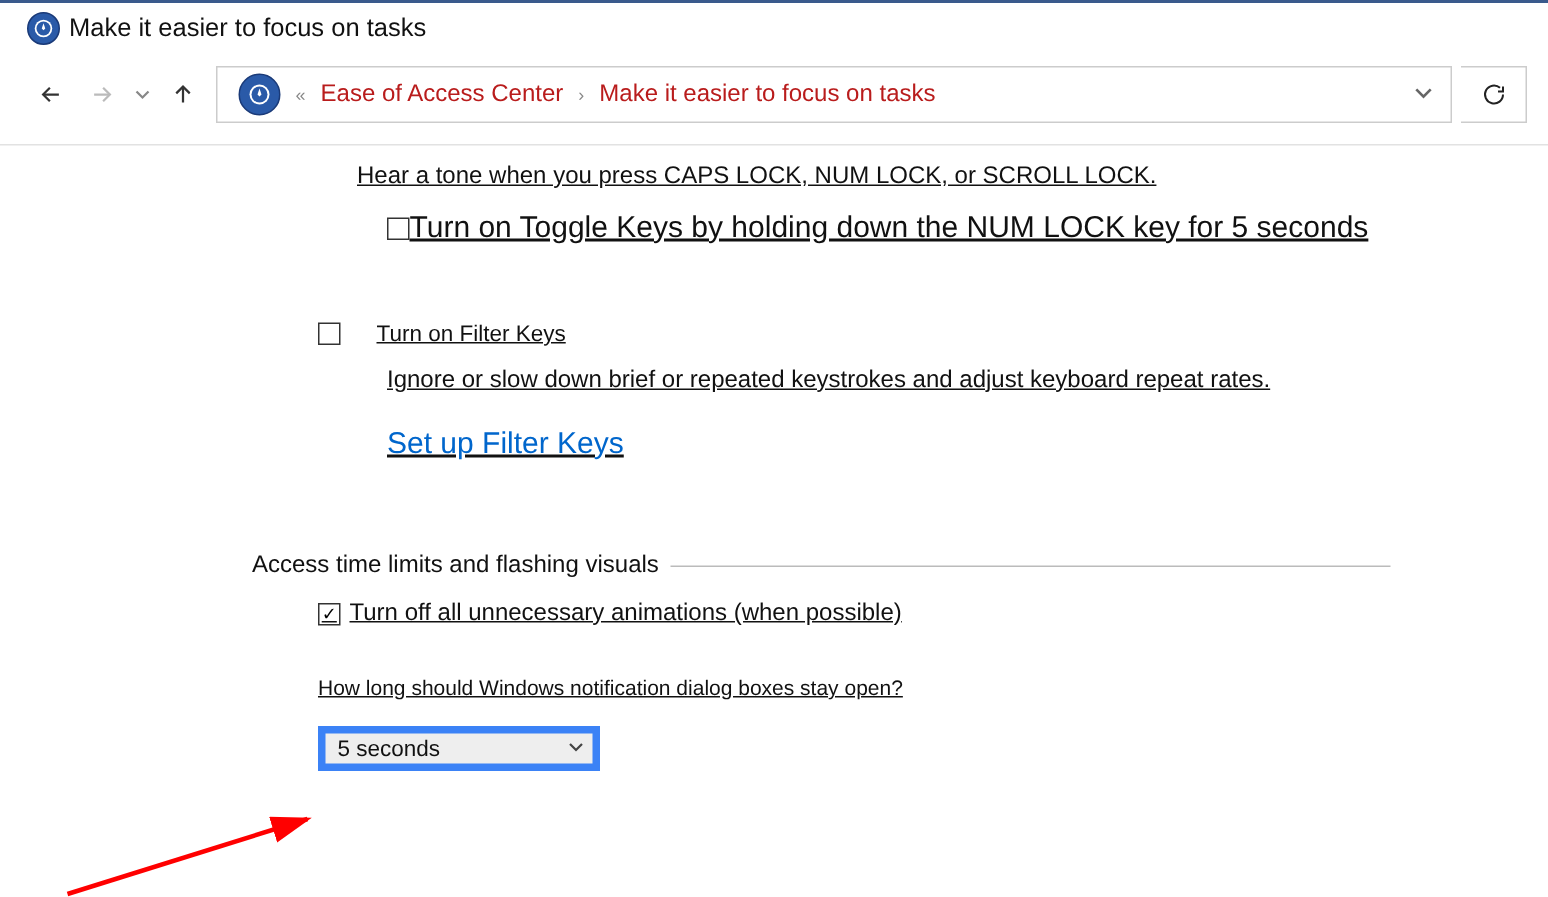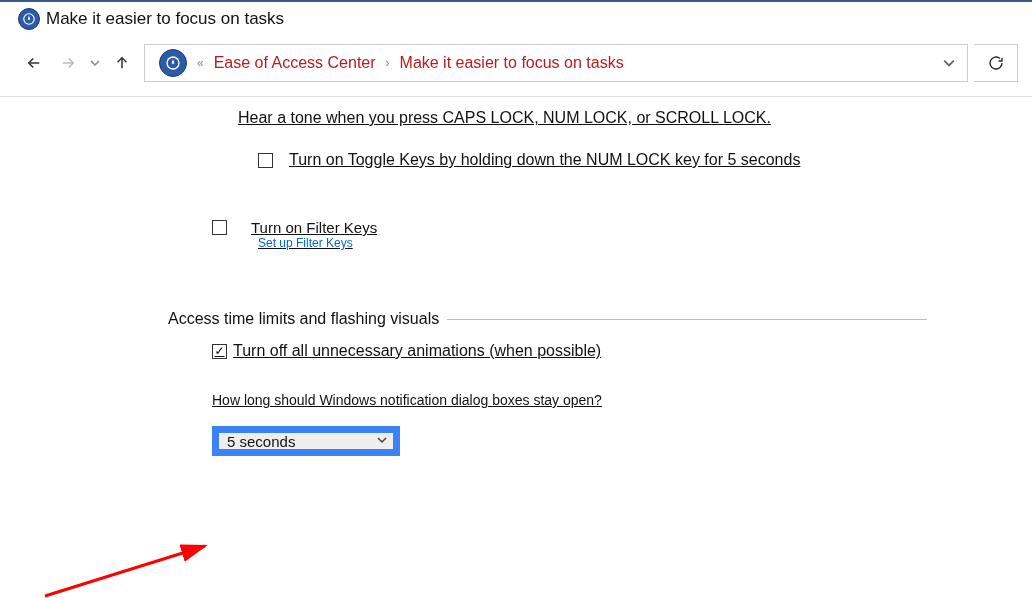--- a/index.html
+++ b/index.html
@@ -74,24 +74,24 @@
     width: 44px; height: 38px;
     display: flex; align-items: center; justify-content: center;
     font-size: 16px;
   }
   .content {
     padding: 8px 0 0 0;
     position: relative;
   }
   .line { margin: 0; text-decoration: underline; }
   .l-main { margin-left: 238px; margin-top: 4px; font-size: 16px; }
-  .l-sub { margin-left: 258px; margin-top: 24px; font-size: 16px; display: flex; align-items: center; gap: 16px; }
+  .l-sub { margin-left: 258px; margin-top: 14px; font-size: 20px; display: flex; align-items: center; gap: 0; }
   .l-group { margin-left: 212px; margin-top: 50px; display: flex; align-items: center; gap: 24px; }
   .l-desc { margin-left: 258px; margin-top: 14px; font-size: 16px; }
-  .l-link { margin-left: 258px; font-size: 12px; }
+  .l-link { margin-left: 258px; margin-top: 22px; font-size: 20px; }
   .l-link a { color: #0066cc; text-decoration: none; cursor: pointer; }
   .section-row {
     margin-left: 168px;
     margin-top: 60px;
     display: flex;
     align-items: center;
     gap: 6px;
     font-size: 16px;
   }
   .section-line {
@@ -109,21 +109,21 @@
     font-size: 12px;
     background: #fff;
     flex-shrink: 0;
   }
   .cb.checked::after { content: "✓"; color: #000; line-height: 1; }
   .select-box {
     margin-left: 212px;
     margin-top: 18px;
     width: 188px;
     height: 30px;
-    border: 7px solid #3b82f6;
+    border: 5px solid #3b82f6;
     background: #eee;
     display: flex;
     align-items: center;
     padding: 0 6px 0 8px;
     font-size: 15px;
     justify-content: space-between;
   }
   .select-caret { font-size: 11px; color: #444; }
   .arrow-svg {
     position: absolute;
@@ -206,20 +206,21 @@
   <div class="line l-sub">
     <span class="cb"></span>
     <span>Turn on Toggle Keys by holding down the NUM LOCK key for 5 seconds</span>
   </div>
 
   <div class="line l-group">
     <span class="cb"></span>
     <span>Turn on Filter Keys</span>
   </div>
 
+  <p class="line l-desc">Ignore or slow down brief or repeated keystrokes and adjust keyboard repeat rates.</p>
 
   <p class="line l-link">
     <a>Set up Filter Keys</a>
   </p>
 
   <div class="section-row">
     <span>Access time limits and flashing visuals</span>
     <span class="section-line"></span>
   </div>
 

